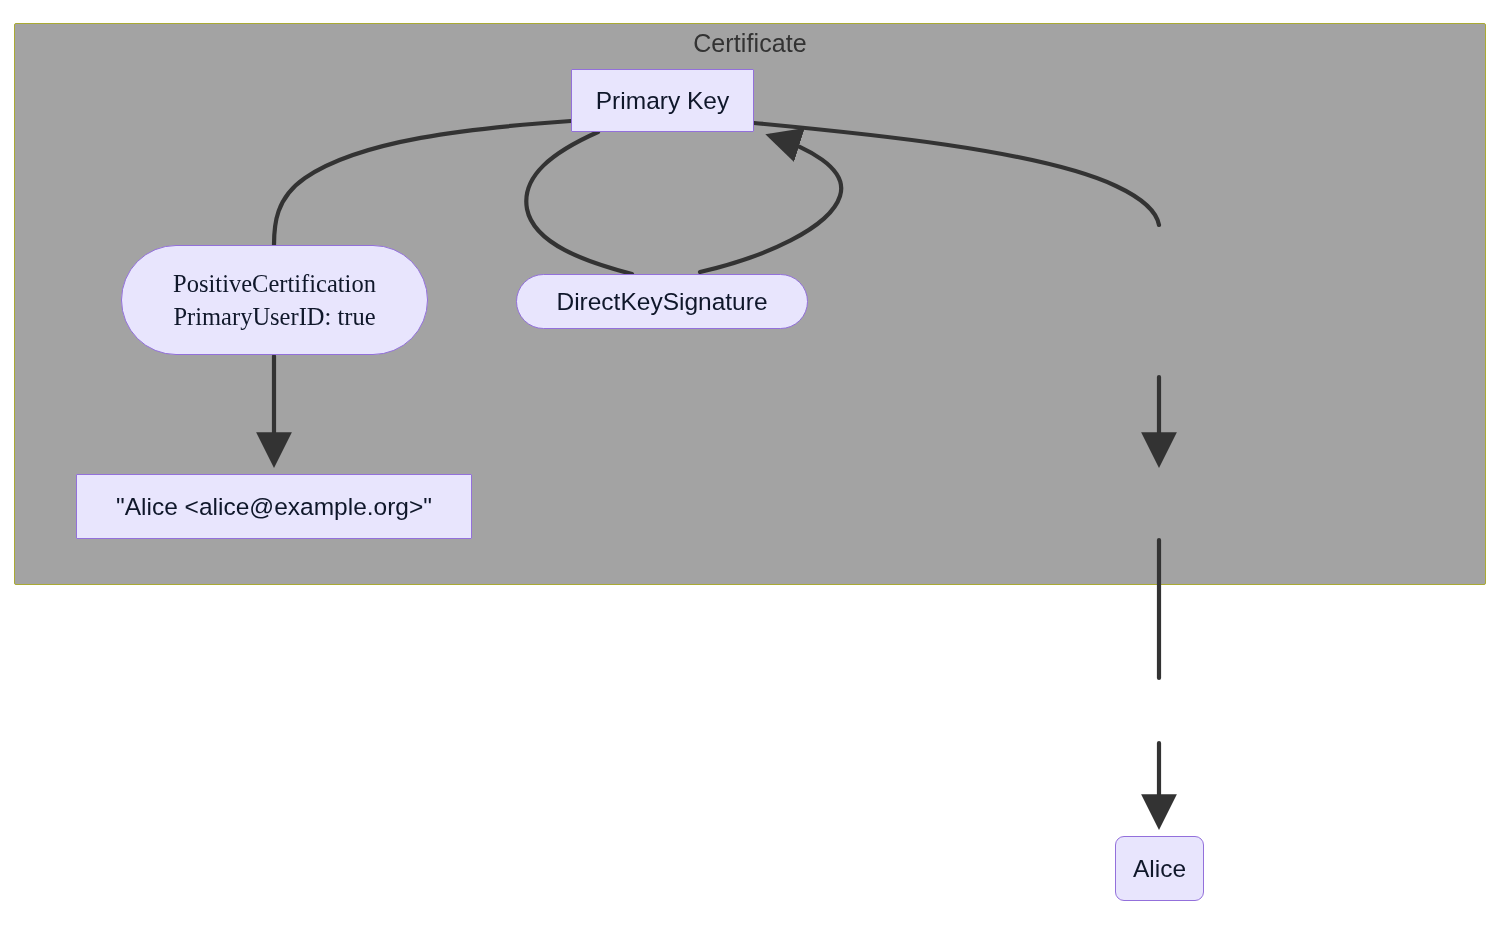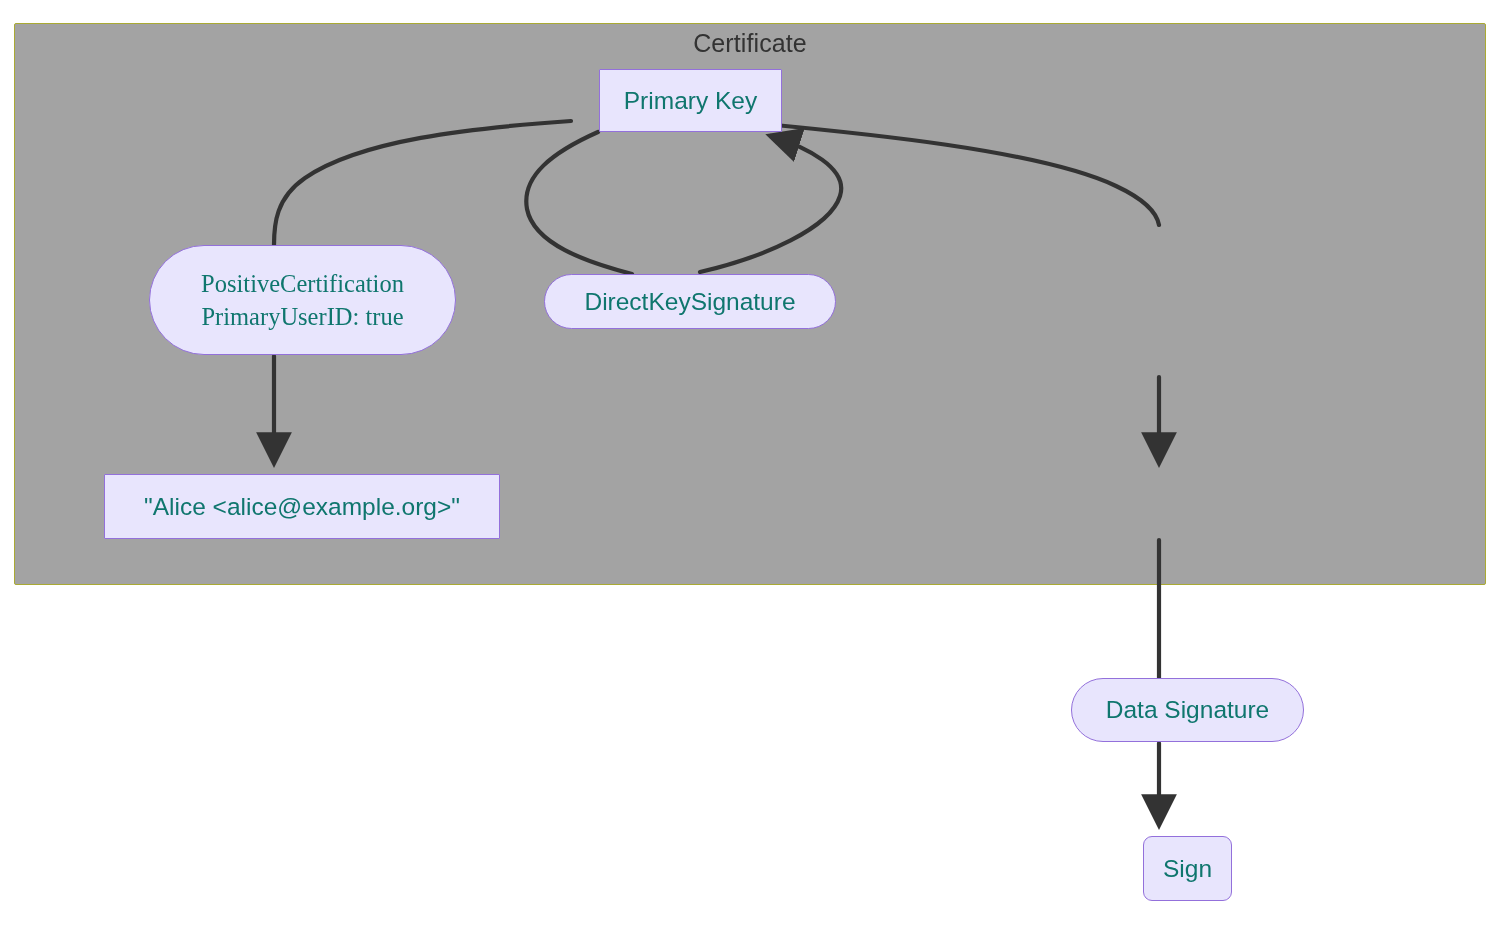--- a/index.html
+++ b/index.html
@@ -51,29 +51,28 @@
     width: 1500px;
     height: 927px;
     pointer-events: none;
   }
   
   .node {
     position: absolute;
     box-sizing: border-box;
     background: #e8e5fd;
     border: 1.6px solid #9370db;
-    color: #0f766e;
+    color: #0f172a;
     display: flex;
     align-items: center;
     justify-content: center;
     text-align: center;
     font-size: 24.5px;
     line-height: 1.35;
     white-space: pre-line;
-    margin-left: 28px;
   }
   .node.rect { border-radius: 1px; }
   .node.round-rect { border-radius: 9px; }
   .node.stadium { border-radius: 999px; }
 
   .n-primary-key   { left: 571px;  top: 69px;  width: 183px; height: 63px; }
   .n-positive-cert { left: 121px;  top: 245px; width: 307px; height: 110px; font-family: Liberation Serif, serif; }
   .n-direct-key    { left: 516px;  top: 274px; width: 292px; height: 55px; }
   .n-subkey-bind   { left: 897px;  top: 225px; width: 527px; height: 151px; }
   .n-userid        { left: 76px;   top: 474px; width: 396px; height: 65px; }
@@ -118,17 +117,16 @@
 
   <div class="node stadium n-positive-cert">PositiveCertification
 PrimaryUserID: true</div>
 
   <div class="node stadium n-direct-key">DirectKeySignature</div>
 
 
   <div class="node rect n-userid">"Alice &lt;alice@example.org&gt;"</div>
 
 
-  <div class="node stadium n-data-sig">Data Signature</div>
 
-  <div class="node round-rect n-data">Sign</div>
+  <div class="node round-rect n-data">Alice</div>
 
 </div>
 
 </body></html>

